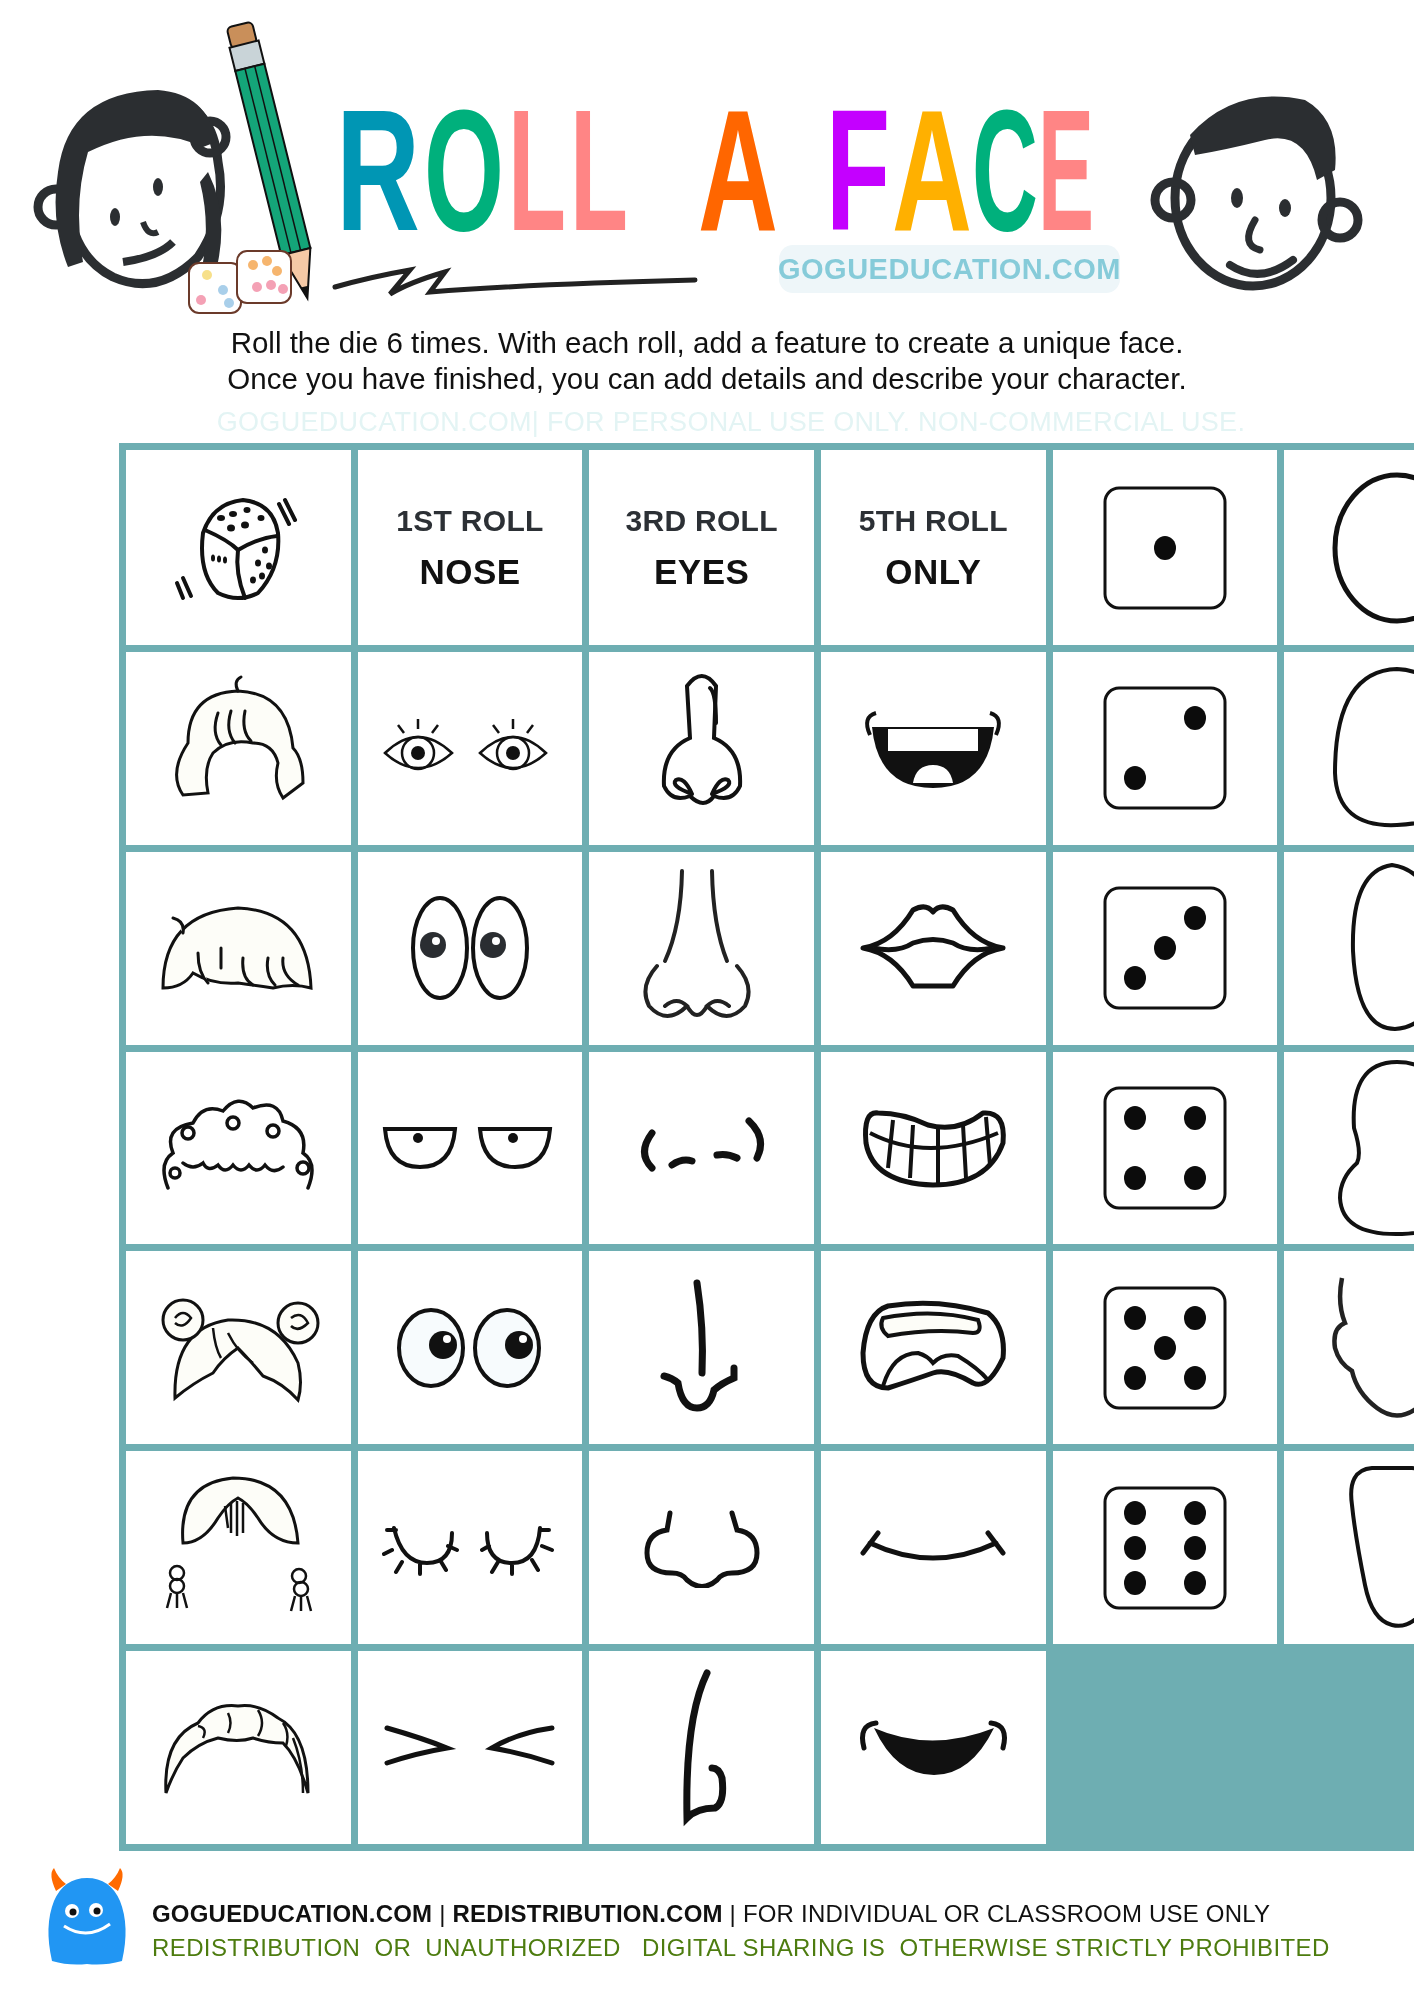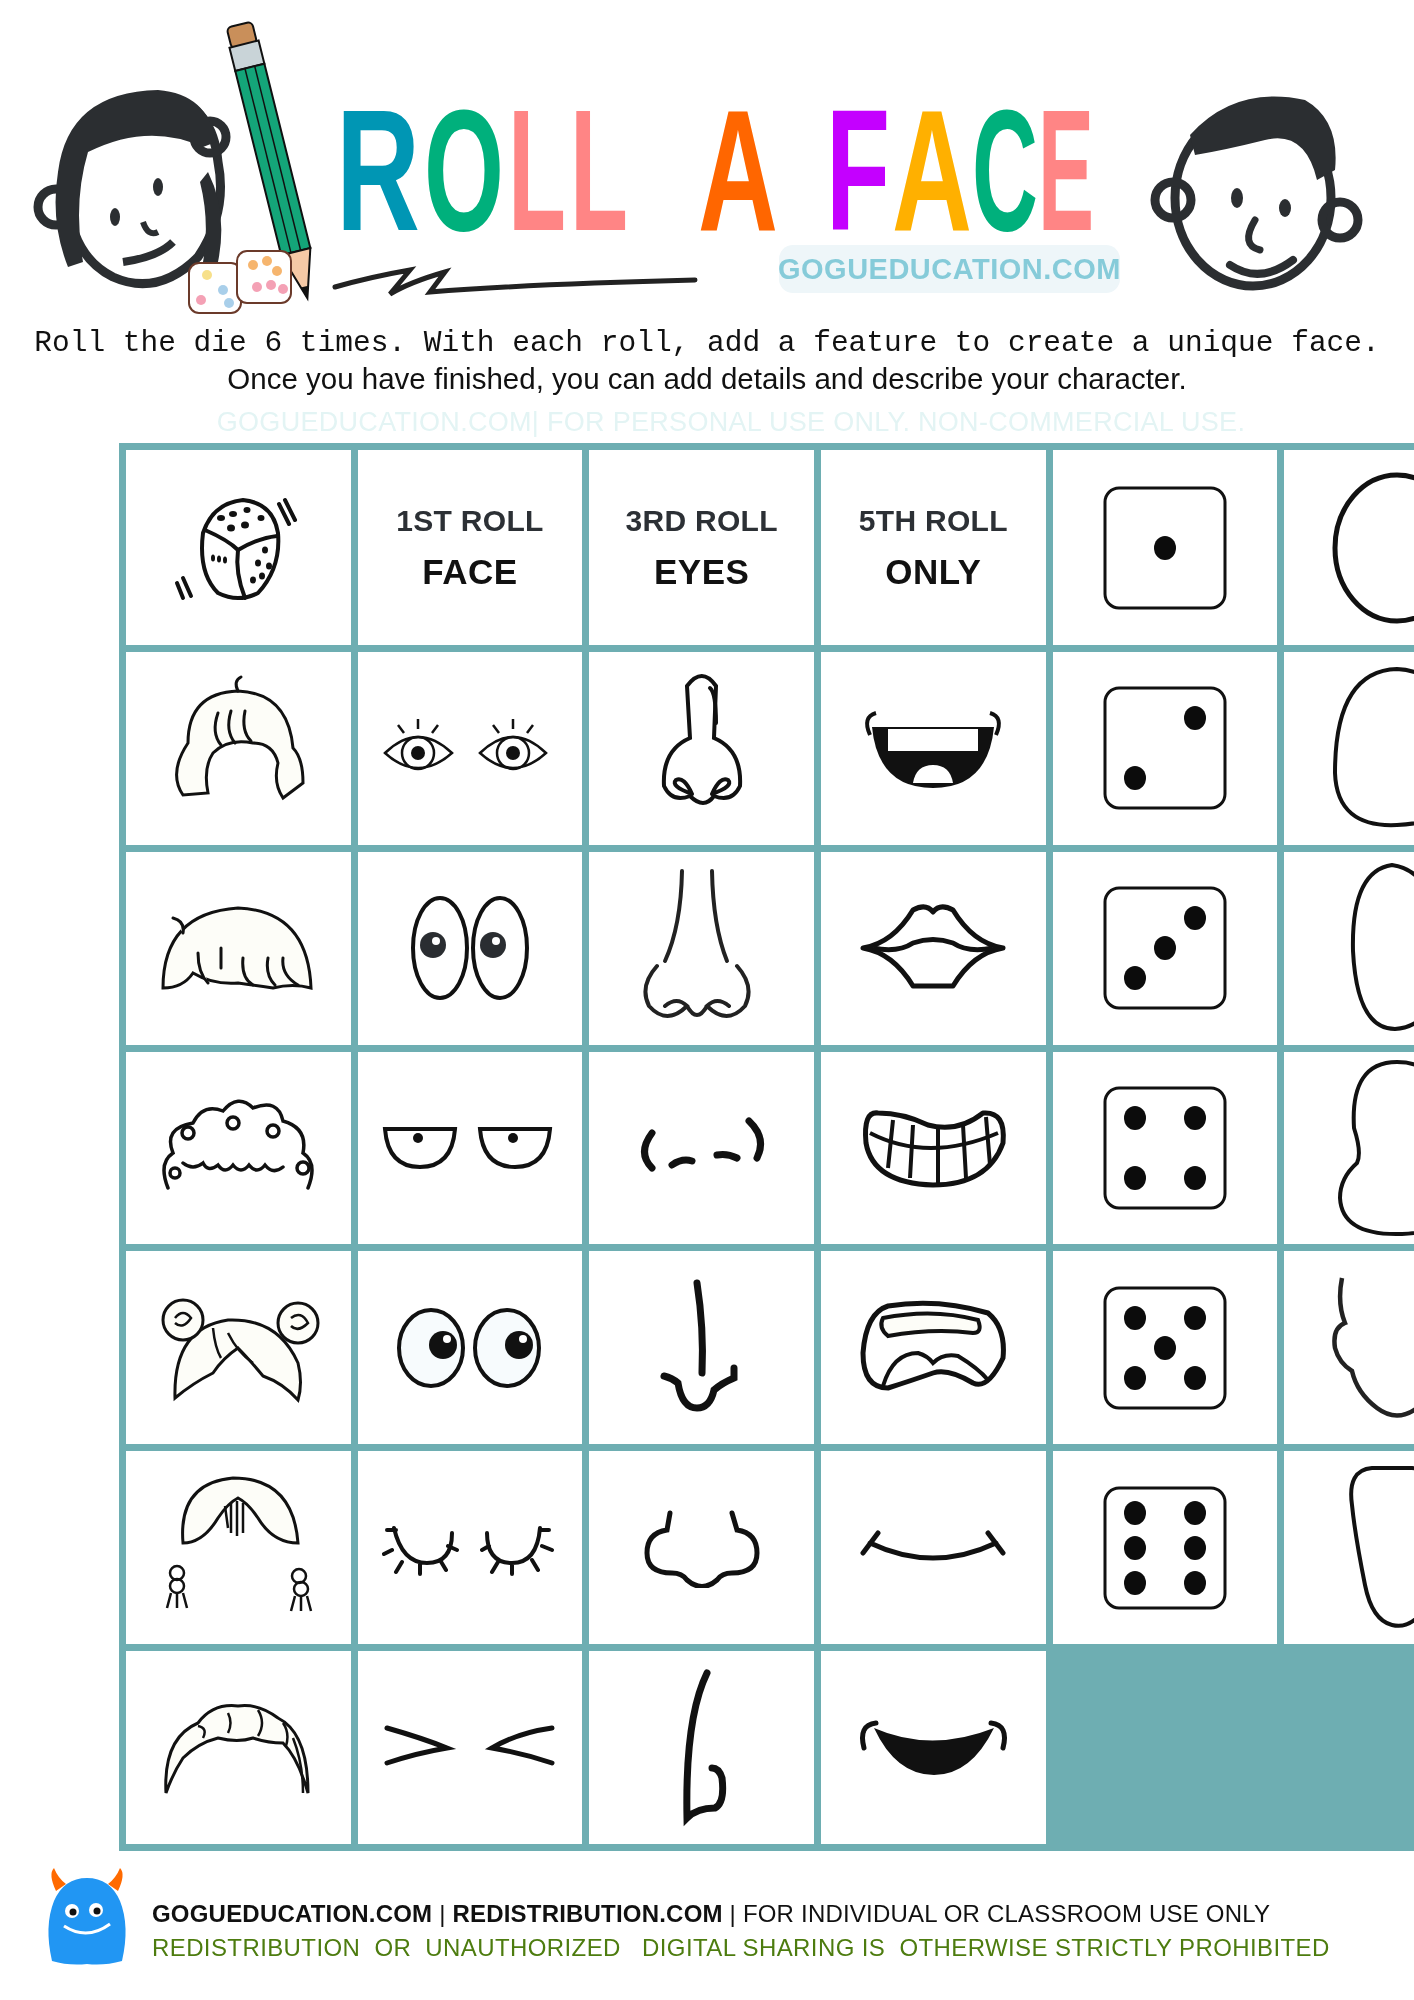--- a/index.html
+++ b/index.html
@@ -100,21 +100,21 @@
       <circle cx="195" cy="140" r="18"></circle>
     </g>
     <path d="M45 55 Q90 5 160 20 Q195 40 190 90 L172 100 Q160 50 120 60 Q80 70 50 75 Z" fill="#2b2e31"></path>
     <ellipse cx="92" cy="118" rx="6" ry="10" fill="#2b2e31"></ellipse>
     <ellipse cx="140" cy="128" rx="6" ry="9" fill="#2b2e31"></ellipse>
     <path d="M110 140 Q95 165 115 170" stroke="#2b2e31" stroke-width="7" fill="none" stroke-linecap="round"></path>
     <path d="M85 185 Q115 205 148 180" stroke="#2b2e31" stroke-width="8" fill="none" stroke-linecap="round"></path>
   </svg>
 </div>
 
-<div class="intro" style="top:326px;font-family:Liberation Mono, monospace;">Roll the die 6 times. With each roll, add a feature to create a unique face.</div>
+<div class="intro" style="top:326px;">Roll the die 6 times. With each roll, add a feature to create a unique face.</div>
 <div class="intro" style="top:362px;">Once you have finished, you can add details and describe your character.</div>
 <div class="watermark" style="top:407px;padding-left:24px;">GOGUEDUCATION.COM| FOR PERSONAL USE ONLY. NON-COMMERCIAL USE.</div>
 
 <div class="table">
 
   <div class="cell">
     <span>
       <svg width="130" height="120" viewBox="0 0 130 120">
         <g fill="none" stroke="#111" stroke-width="4" stroke-linecap="round">
           <path d="M30 45 Q40 15 70 12 Q100 15 105 45 Q108 80 85 105 Q65 115 45 105 Q25 85 30 45Z"></path>
@@ -137,21 +137,21 @@
             <ellipse cx="85" cy="75" rx="3" ry="3.5"></ellipse>
             <ellipse cx="96" cy="78" rx="3" ry="3.5"></ellipse>
             <ellipse cx="80" cy="92" rx="3" ry="3.5"></ellipse>
             <ellipse cx="89" cy="88" rx="3" ry="3.5"></ellipse>
         </g>
       </svg>
     </span>
   </div>
   <div class="cell hcell">
       <div class="h1">1ST ROLL</div>
-      <div class="h2">FACE</div>
+      <div class="h2">NOSE</div>
     </div>
   <div class="cell hcell">
       <div class="h1">3RD ROLL</div>
       <div class="h2">EYES</div>
     </div>
   <div class="cell hcell">
       <div class="h1">5TH ROLL</div>
       <div class="h2">ONLY</div>
     </div>
 

